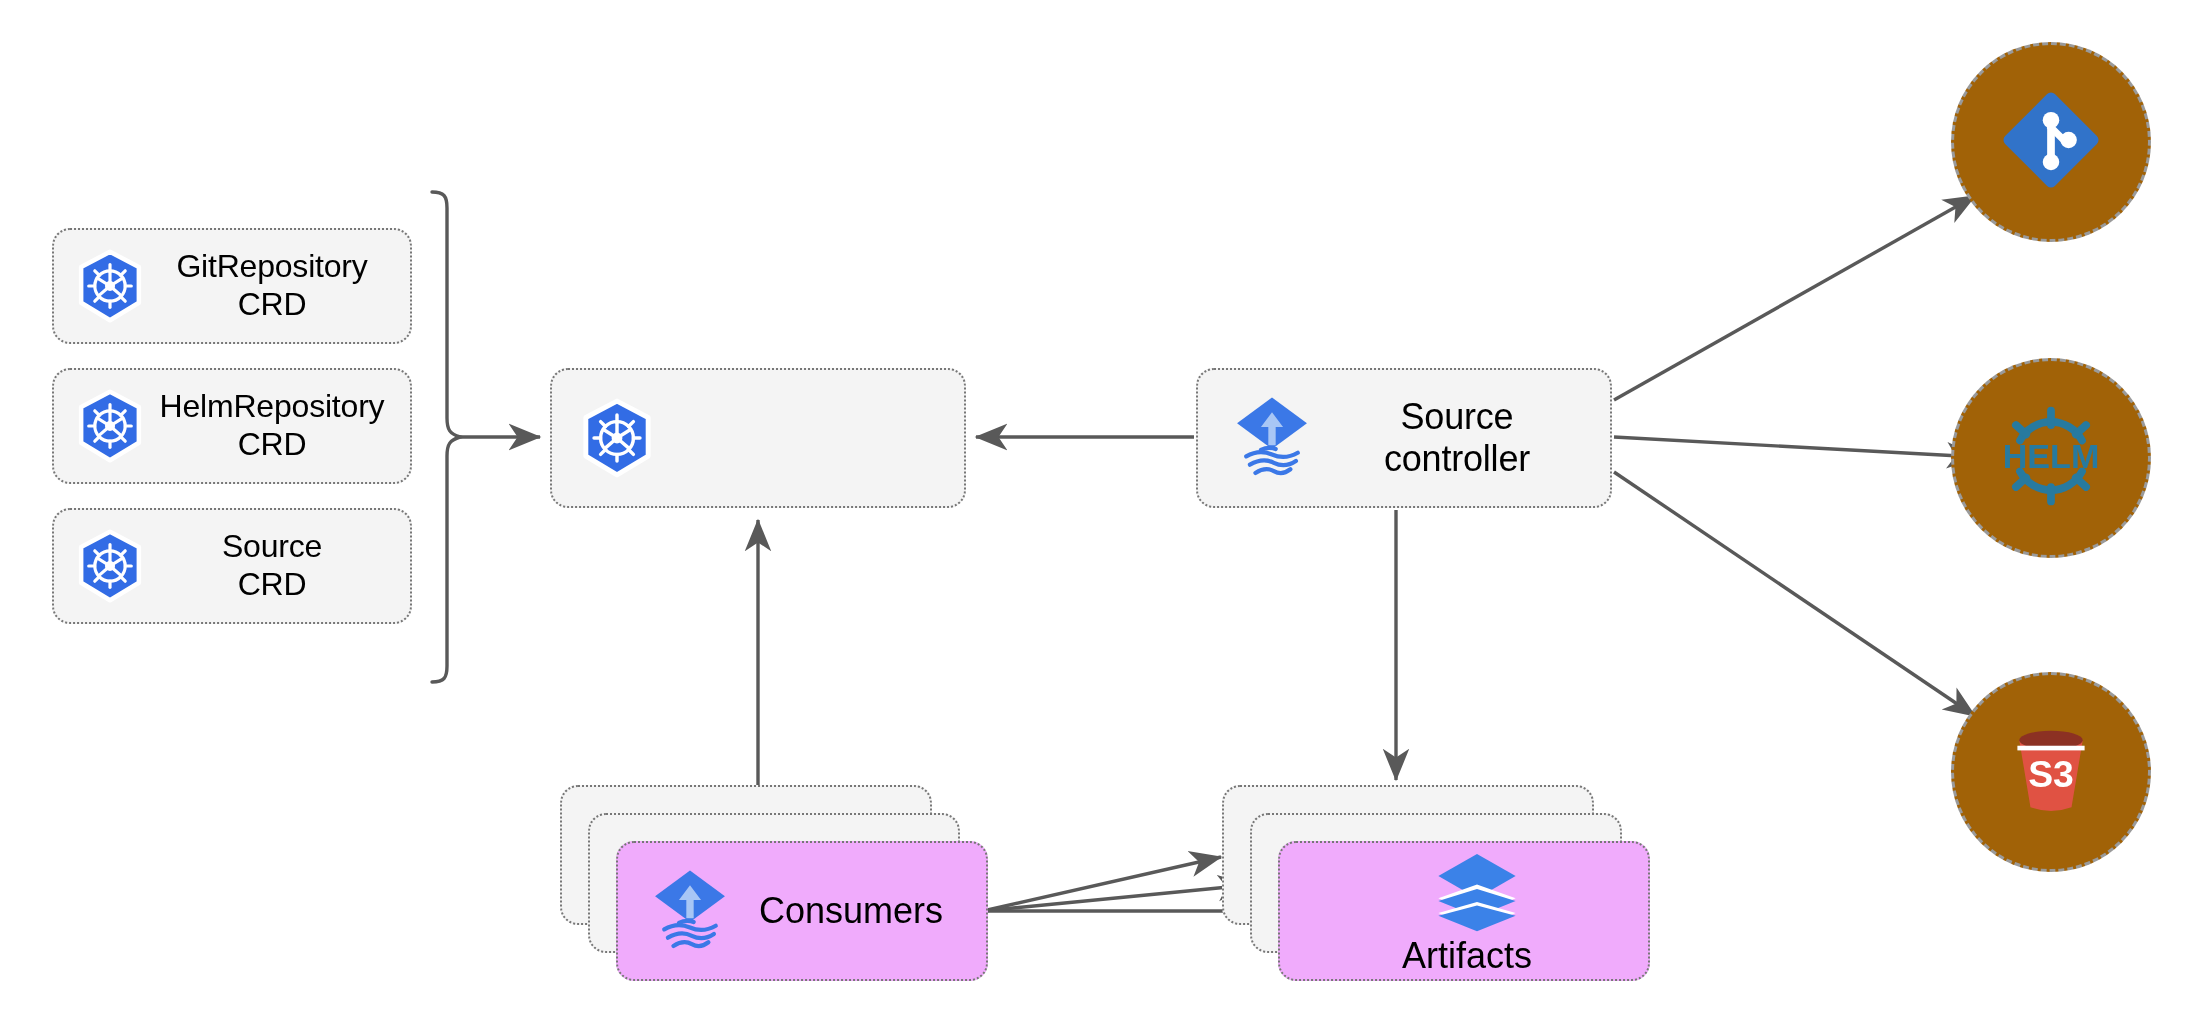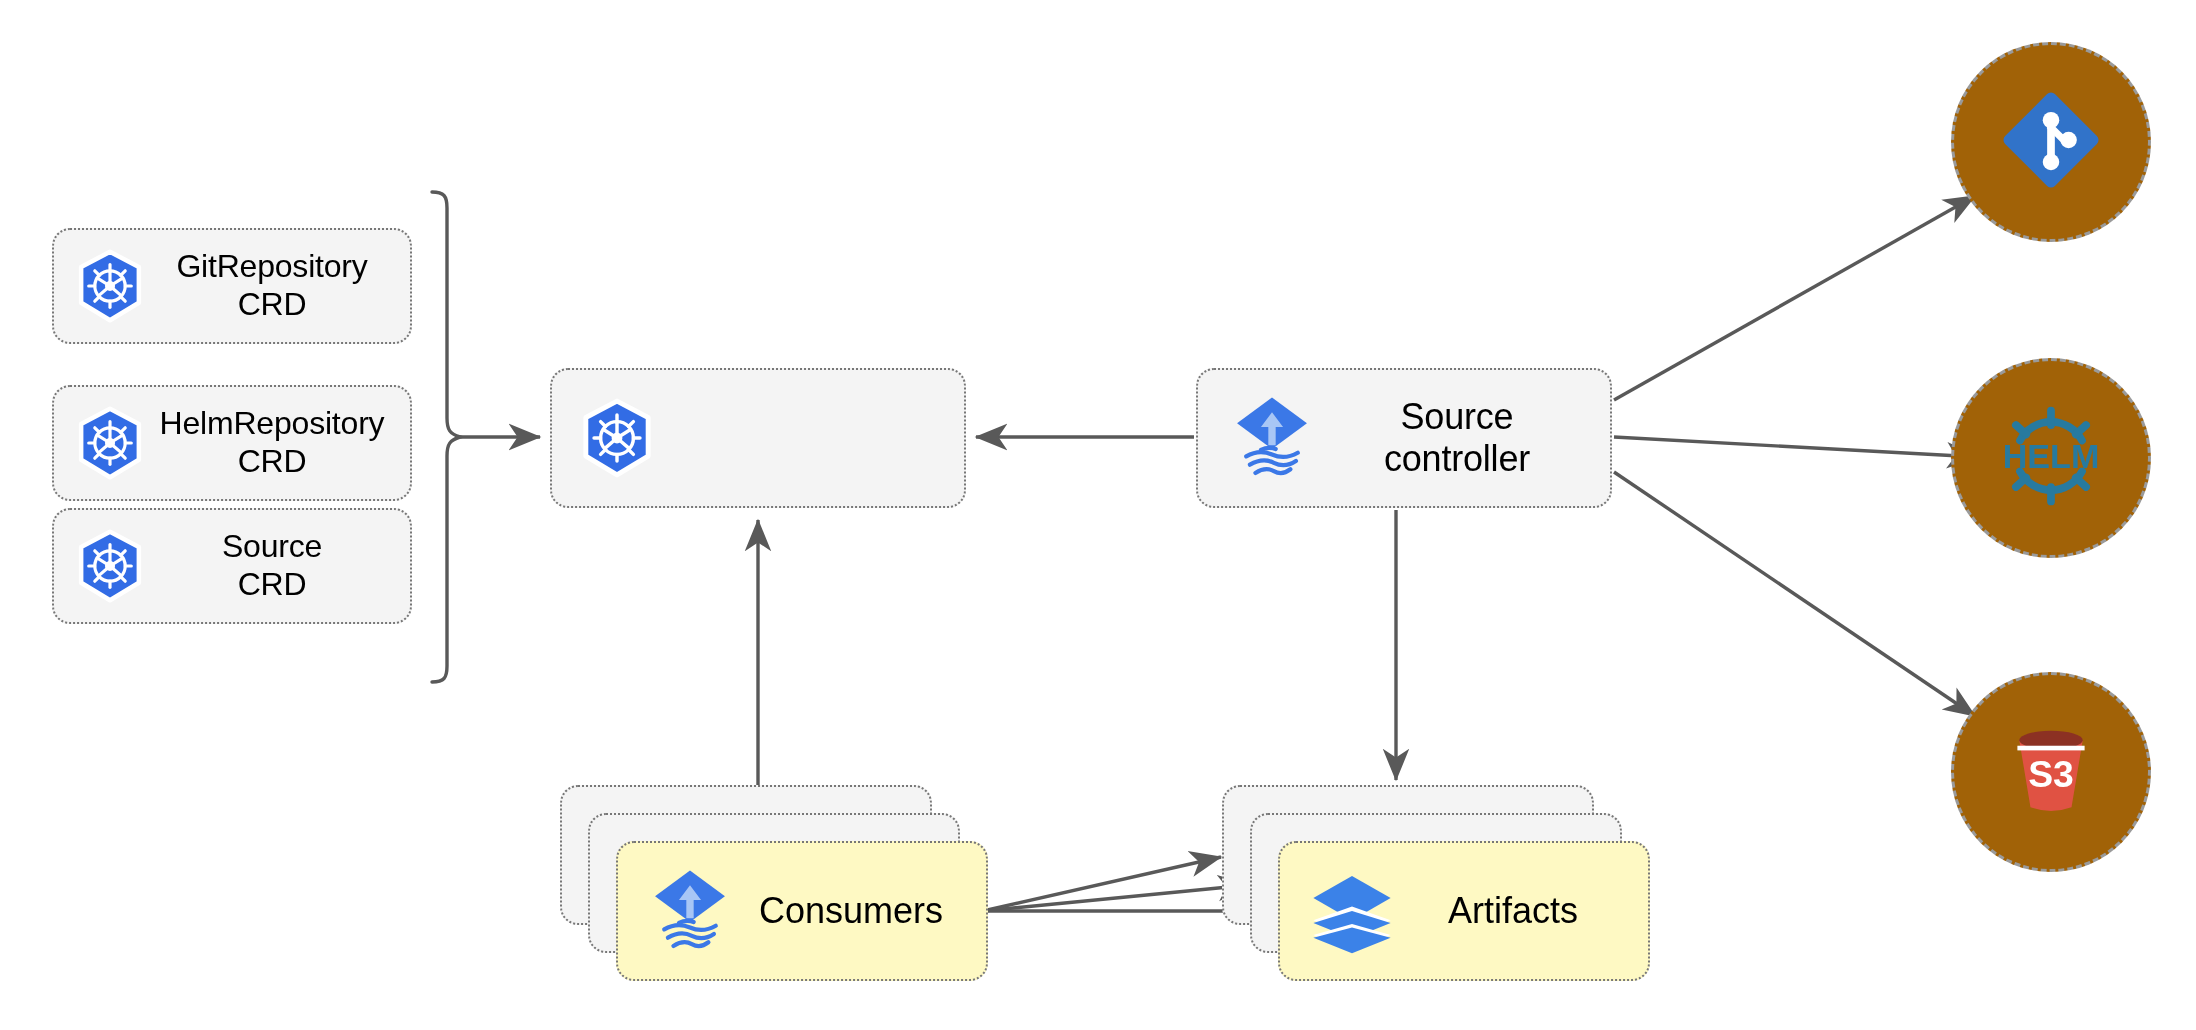--- a/index.html
+++ b/index.html
@@ -93,21 +93,21 @@
   .stack .ghost {
     position: absolute;
     box-sizing: border-box;
     background: #f4f4f4;
     border: 2px dotted #777777;
     border-radius: 18px;
   }
   .stack .front {
     position: absolute;
     box-sizing: border-box;
-    background: #fef9c3;
+    background: #f0abfc;
     border: 2px dotted #777777;
     border-radius: 18px;
     display: flex;
     align-items: center;
     padding-left: 26px;
   }
   .stack .front .icon-slot {
     flex: 0 0 auto;
     width: 92px;
     height: 92px;
@@ -196,21 +196,21 @@
           <line x1="50" y1="50" x2="64" y2="62"></line>
           <line x1="50" y1="50" x2="36" y2="62"></line>
           <line x1="50" y1="50" x2="34" y2="40"></line>
         </g>
       </svg>
     </span>
     <span class="label">GitRepository
 CRD</span>
   </div>
 
-  <div class="card crd" style="top:385px">
+  <div class="card crd" style="top:368px">
     <span class="icon-slot">
       <svg viewBox="0 0 100 100" width="76" height="76">
         <polygon points="50,5 88,25 88,72 50,95 12,72 12,25" fill="#326ce5" stroke="#ffffff" stroke-width="6" stroke-linejoin="round"></polygon>
         <g stroke="#ffffff" stroke-width="4.2" fill="none" stroke-linecap="round">
           <circle cx="50" cy="50" r="20"></circle>
           <circle cx="50" cy="50" r="4.5" fill="#ffffff"></circle>
           <line x1="50" y1="22" x2="50" y2="30"></line>
           <line x1="50" y1="70" x2="50" y2="78"></line>
           <line x1="22" y1="50" x2="30" y2="50"></line>
           <line x1="70" y1="50" x2="78" y2="50"></line>
@@ -318,21 +318,21 @@
           </g>
         </svg>
       </span>
       <span class="label">Consumers</span>
     </div>
   </div>
 
   <div class="stack" style="left:1222px; top:785px; width:430px; height:200px">
     <div class="ghost" style="left:0px;  top:0px;  width:372px; height:140px;"></div>
     <div class="ghost" style="left:28px; top:28px; width:372px; height:140px;"></div>
-    <div class="front" style="left:56px; top:56px; width:372px; height:140px;">
+    <div class="front" style="left:56px; top:56px; width:372px; height:140px;flex-direction:column;">
       <span class="icon-slot">
         <svg viewBox="0 0 100 100" width="92" height="92">
           <polygon points="50,12 92,36 50,60 8,36" fill="#3b82e8"></polygon>
           <polygon points="50,45 92,60 50,78 8,60" fill="#ffffff"></polygon>
           <polygon points="50,50 92,63 50,80 8,63" fill="#3b82e8"></polygon>
           <polygon points="50,64 92,76 50,94 8,76" fill="#ffffff"></polygon>
           <polygon points="50,68 92,79 50,96 8,79" fill="#3b82e8"></polygon>
         </svg>
       </span>
       <span class="label">Artifacts</span>

